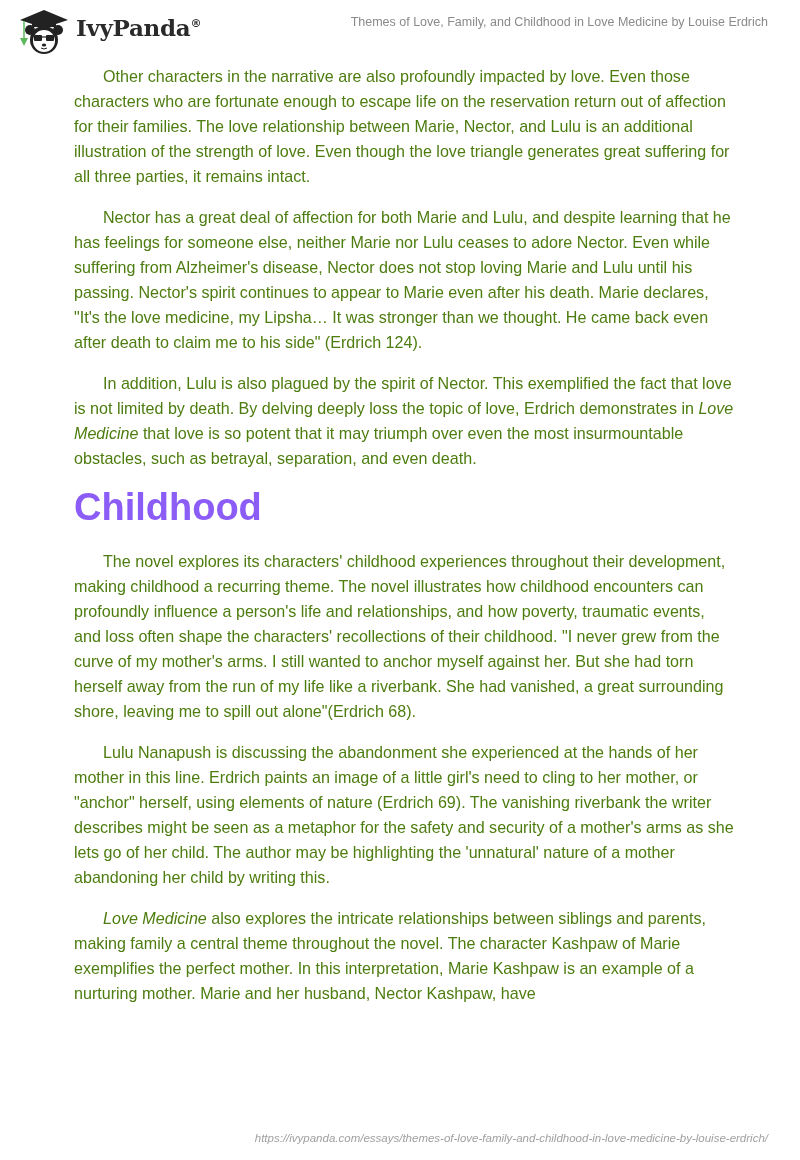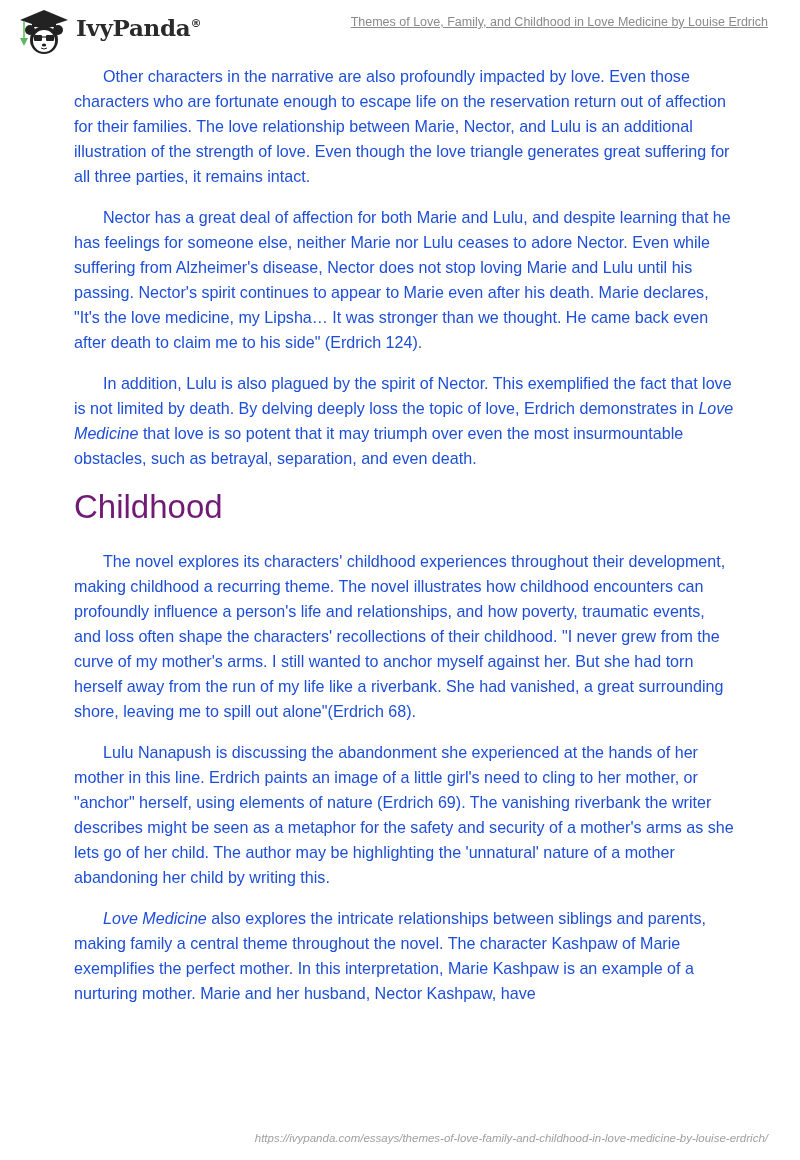--- a/index.html
+++ b/index.html
@@ -4,26 +4,26 @@
 <style>
   * { margin: 0; padding: 0; box-sizing: border-box; }
   html, body { width: 800px; height: 1160px; background: #ffffff; overflow: hidden; }
   body { position: relative; font-family: "Liberation Sans", sans-serif; color: #222222; }
 
   .header { position: absolute; left: 0; top: 0; width: 800px; height: 56px; }
   .logo { position: absolute; left: 14px; top: 8px; display: flex; align-items: flex-start; }
   .logo-mark { width: 58px; height: 48px; position: relative; }
   .logo-text { font-family: "DejaVu Serif", serif; font-weight: bold; font-size: 23px; color: #2a2a2a; margin-left: 4px; margin-top: 6px; letter-spacing: -0.3px; }
   .logo-reg { font-family: "DejaVu Sans", sans-serif; font-size: 11px; vertical-align: super; font-weight: bold; }
-  .doc-title { position: absolute; right: 32px; top: 15px; font-size: 12.5px; color: #8a8a8a; text-decoration: underline; }
+  .doc-title { position: absolute; right: 32px; top: 15px; font-size: 12.5px; color: #8a8a8a; }
 
   .content { position: absolute; left: 74px; top: 64px; width: 660px; }
-  p.para { font-size: 16.1px; line-height: 25px; color: #1d4ed8; text-indent: 29px; margin-bottom: 16px; }
+  p.para { font-size: 16.1px; line-height: 25px; color: #4d7c0f; text-indent: 29px; margin-bottom: 16px; }
   p.para em { font-style: italic; }
-  h2.section { font-size: 33px; font-weight: normal; color: #701a75; margin-top: 2px; margin-bottom: 22px; line-height: 40px; }
+  h2.section { font-size: 38px; font-weight: bold; color: #8b5cf6; margin-top: 2px; margin-bottom: 22px; line-height: 40px; }
 
   .footer-url { position: absolute; right: 32px; top: 1132px; font-size: 11.5px; color: #a0a0a0; font-style: italic; }
 </style>
 </head>
 <body>
 
 <div class="header">
   <div class="logo">
     <div class="logo-mark">
       <svg width="58" height="48" viewBox="0 0 58 48">

